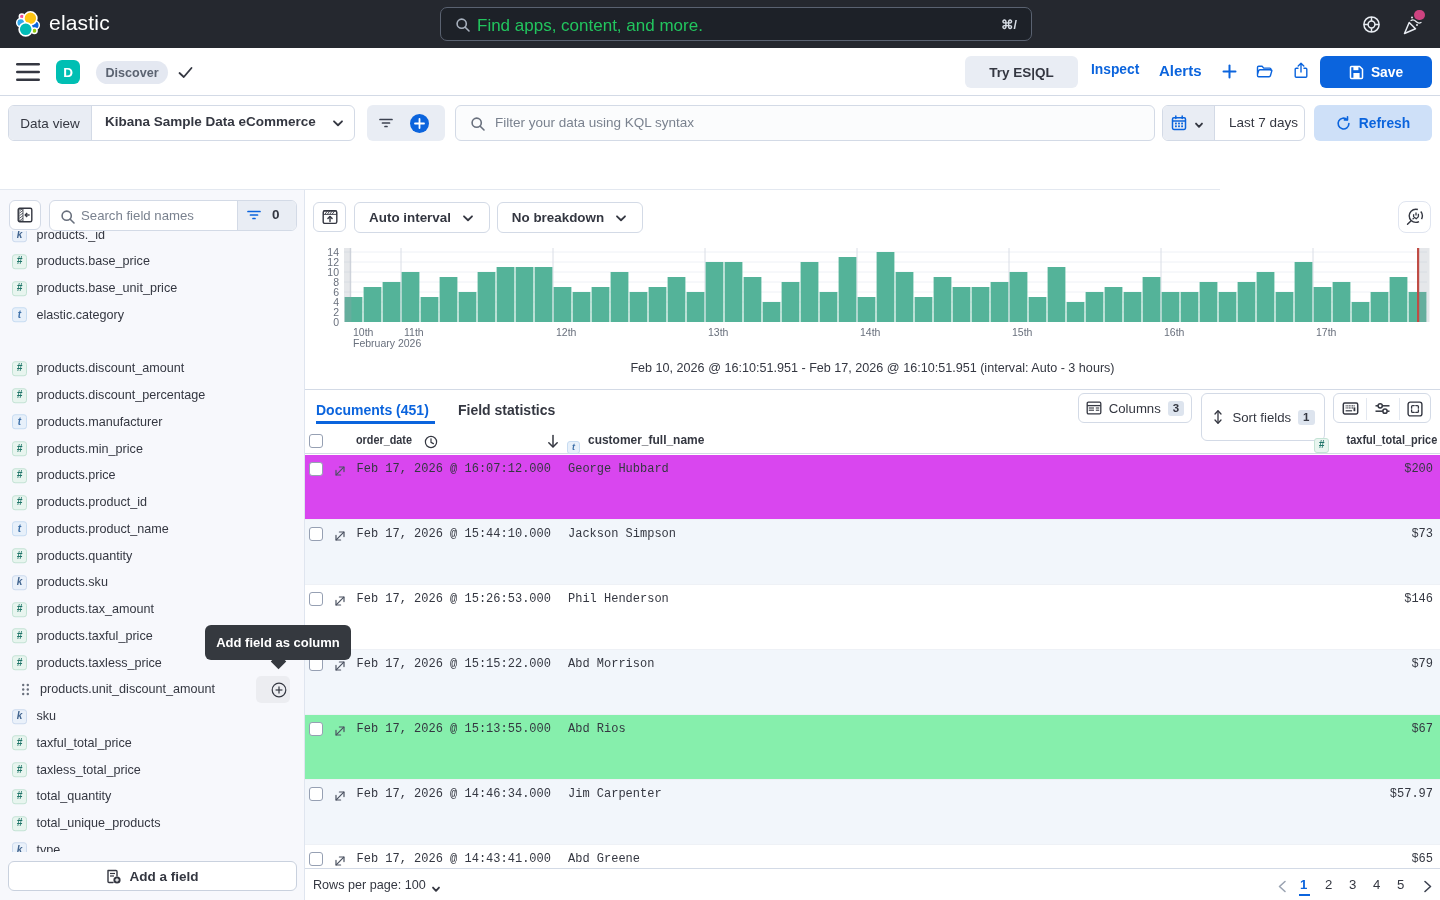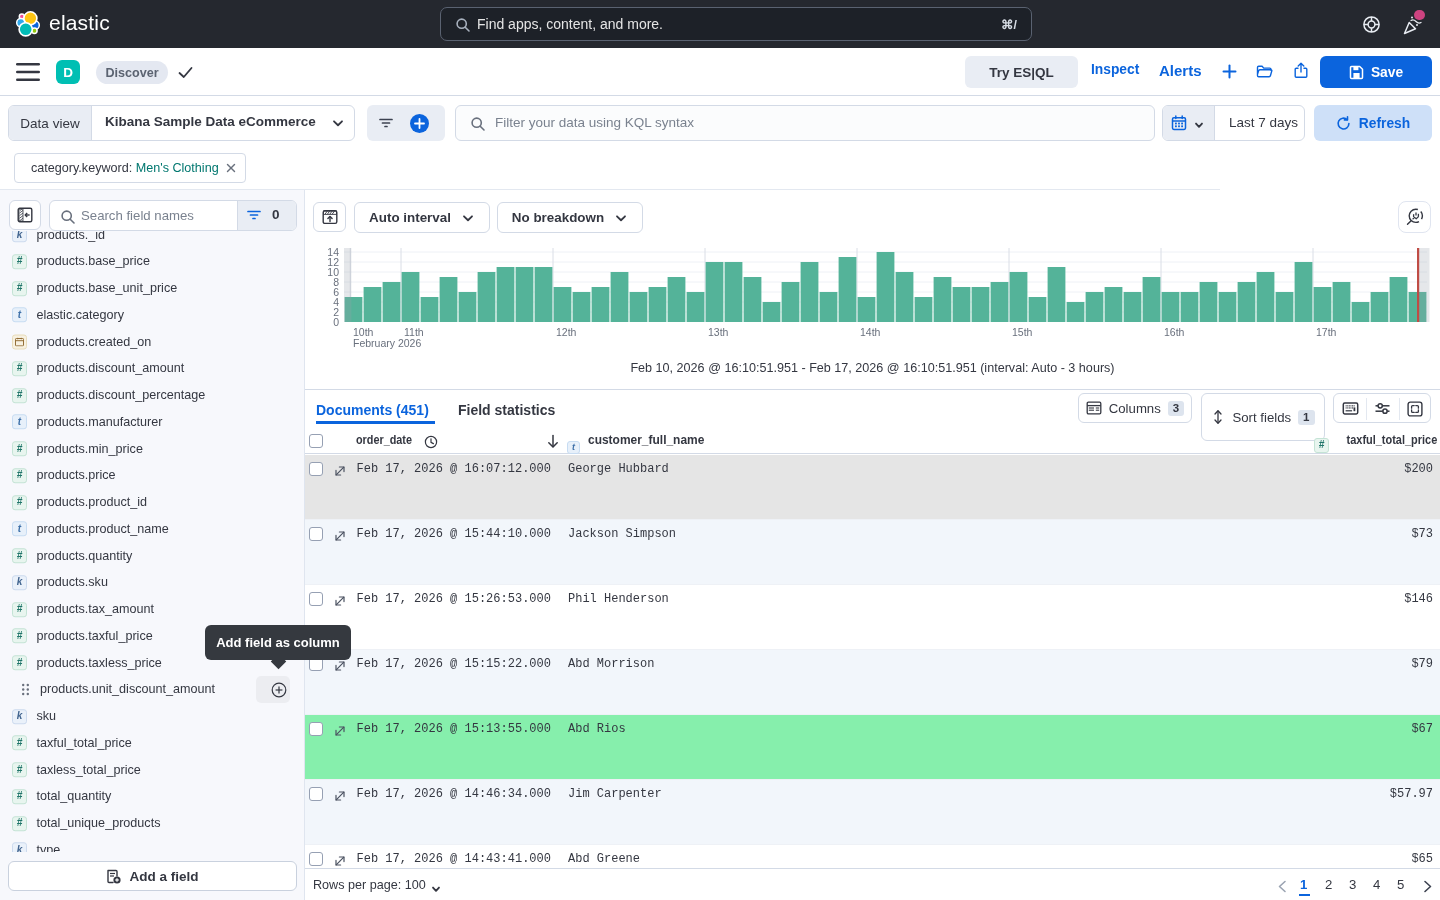--- a/index.html
+++ b/index.html
@@ -25,21 +25,21 @@
 <circle cx="20.4" cy="25.7" r="2.7" fill="#93c90e" stroke="#fff" stroke-width="1.5"></circle>
 <circle cx="16.4" cy="13.3" r="6.5" fill="#fec514" stroke="#fff" stroke-width="1.6"></circle>
 <circle cx="11.7" cy="24.3" r="6.6" fill="#02bcb7" stroke="#fff" stroke-width="1.6"></circle>
 </svg></span>
   <span class="abs" style="left:49px;top:11px;font-size:21px;color:#fff;font-weight:500;letter-spacing:0.2px">elastic</span>
   <div class="abs" style="left:440px;top:7px;width:592px;height:34px;background:#1d2128;border:1px solid #5a6271;border-radius:7px">
     <span class="abs" style="left:14px;top:9px"><svg width="16" height="16" viewBox="0 0 16 16" style="">
             <circle cx="6.7" cy="6.7" r="4.6" fill="none" stroke="#a8b1be" stroke-width="1.6"></circle>
             <line x1="10.2" y1="10.2" x2="14" y2="14" stroke="#a8b1be" stroke-width="1.6" stroke-linecap="round"></line>
           </svg></span>
-    <span class="abs" style="left:36px;top:8px;font-size:14px;color:#e5e5e5">Find apps, content, and more.</span>
+    <span class="abs" style="left:36px;top:8px;font-size:17px;color:#22c55e">Find apps, content, and more.</span>
     <span class="abs" style="right:14px;top:9px;font-size:12.5px;color:#d6dce4;font-weight:600">⌘/</span>
   </div>
   <span class="abs" style="left:1362px;top:15px"><svg width="19" height="19" viewBox="0 0 19 19" style="">
           <circle cx="9.5" cy="9.5" r="7.6" fill="none" stroke="#e8ecf2" stroke-width="1.5"></circle>
           <circle cx="9.5" cy="9.5" r="3.4" fill="none" stroke="#e8ecf2" stroke-width="1.5"></circle>
           <line x1="9.5" y1="1.9" x2="9.5" y2="6.1" stroke="#e8ecf2" stroke-width="1.5"></line>
           <line x1="9.5" y1="12.9" x2="9.5" y2="17.1" stroke="#e8ecf2" stroke-width="1.5"></line>
           <line x1="1.9" y1="9.5" x2="6.1" y2="9.5" stroke="#e8ecf2" stroke-width="1.5"></line>
           <line x1="12.9" y1="9.5" x2="17.1" y2="9.5" stroke="#e8ecf2" stroke-width="1.5"></line>
         </svg></span>
@@ -135,27 +135,20 @@
     </div>
     <span class="abs" style="left:66px;top:9px;font-size:13.5px;color:#343741">Last 7 days</span>
   </div>
   <div class="abs" style="left:1314px;top:9px;width:118px;height:36px;border-radius:6px;background:#cee0f8;display:flex;align-items:center;justify-content:center;gap:8px;font-size:13.8px;font-weight:600;color:#0b64dd">
         <svg width="15" height="15" viewBox="0 0 15 15" style="">
           <path d="M12.9 7.5 a5.4 5.4 0 1 1-1.7-3.9" fill="none" stroke="#0b64dd" stroke-width="1.6" stroke-linecap="round"></path>
           <polyline points="11.5,0.8 11.5,3.9 8.4,3.9" fill="none" stroke="#0b64dd" stroke-width="1.6" stroke-linecap="round" stroke-linejoin="round"></polyline>
         </svg>
         <span>Refresh</span>
       </div>
-  <div class="abs" style="left:14px;top:57px;height:30px;border:1px solid #d3dae6;border-radius:4px;background:#fff;display:flex;align-items:center;padding:0 8px 0 16px;gap:6px;font-size:12.6px">
-    <span style="color:#343741">category.keyword: <span style="color:#01776f;font-weight:450">Men's Clothing</span></span>
-    <span style="margin-top:2px"><svg width="12" height="12" viewBox="0 0 12 12" style="">
-            <line x1="2.5" y1="2.5" x2="9.5" y2="9.5" stroke="#69707d" stroke-width="1.4" stroke-linecap="round"></line>
-            <line x1="9.5" y1="2.5" x2="2.5" y2="9.5" stroke="#69707d" stroke-width="1.4" stroke-linecap="round"></line>
-          </svg></span>
-  </div>
 </div>
 
 <div class="abs" style="left:0;top:190px;width:305px;height:710px;background:#f7f8fc;border-right:1px solid #dfe5ef">
   <div class="btn" style="left:9px;top:10px;width:32px;height:30px">
         <svg width="16" height="16" viewBox="0 0 16 16" style="">
           <rect x="1.2" y="1.2" width="13.6" height="13.6" rx="1.5" fill="none" stroke="#343741" stroke-width="1.4"></rect>
           <path d="M2 2 l4 0 0 12 -4 0 z" fill="none" stroke="#343741" stroke-width="0.8"></path>
           <line x1="3" y1="3.5" x2="5.2" y2="1.8" stroke="#343741" stroke-width="0.8"></line>
           <line x1="2.6" y1="6" x2="6" y2="3.4" stroke="#343741" stroke-width="0.8"></line>
           <line x1="2.6" y1="8.6" x2="6" y2="6" stroke="#343741" stroke-width="0.8"></line>
@@ -189,31 +182,20 @@
           <span style="position:absolute;left:12px;top:50%;transform:translateY(-50%)"><span class="tok" style="width:15px;height:15px;background:#e8f5ef;border:1px solid #c4e3d5;color:#20756a;font-size:10px;font-style:italic;font-weight:700">#</span></span>
           <span style="position:absolute;left:36.5px;top:50%;transform:translateY(-50%);white-space:nowrap">products.base_price</span>
         </div>
         <div class="frow" style="top:43.7px">
           <span style="position:absolute;left:12px;top:50%;transform:translateY(-50%)"><span class="tok" style="width:15px;height:15px;background:#e8f5ef;border:1px solid #c4e3d5;color:#20756a;font-size:10px;font-style:italic;font-weight:700">#</span></span>
           <span style="position:absolute;left:36.5px;top:50%;transform:translateY(-50%);white-space:nowrap">products.base_unit_price</span>
         </div>
         <div class="frow" style="top:70.5px">
           <span style="position:absolute;left:12px;top:50%;transform:translateY(-50%)"><span class="tok" style="width:15px;height:15px;background:#e7f0fa;border:1px solid #c7dcf2;color:#3c6fa8;font-size:10px;font-style:italic;font-weight:700">t</span></span>
           <span style="position:absolute;left:36.5px;top:50%;transform:translateY(-50%);white-space:nowrap">elastic.category</span>
-        </div>
-        <div class="frow" style="top:97.2px">
-          <span style="position:absolute;left:12px;top:50%;transform:translateY(-50%)"><span class="tok" style="width:15px;height:15px;background:#f7f1e1;border:1px solid #e8dcba">
-              <svg width="9" height="9" viewBox="0 0 9 9" style="">
-                <rect x="0.5" y="1" width="8" height="7.4" rx="0.8" fill="none" stroke="#946f38" stroke-width="1"></rect>
-                <line x1="0.5" y1="3.2" x2="8.5" y2="3.2" stroke="#946f38" stroke-width="1"></line>
-                <line x1="2.6" y1="0.2" x2="2.6" y2="1.8" stroke="#946f38" stroke-width="0.9"></line>
-                <line x1="6.4" y1="0.2" x2="6.4" y2="1.8" stroke="#946f38" stroke-width="0.9"></line>
-              </svg>
-            </span></span>
-          <span style="position:absolute;left:36.5px;top:50%;transform:translateY(-50%);white-space:nowrap">products.created_on</span>
         </div>
         <div class="frow" style="top:124.0px">
           <span style="position:absolute;left:12px;top:50%;transform:translateY(-50%)"><span class="tok" style="width:15px;height:15px;background:#e8f5ef;border:1px solid #c4e3d5;color:#20756a;font-size:10px;font-style:italic;font-weight:700">#</span></span>
           <span style="position:absolute;left:36.5px;top:50%;transform:translateY(-50%);white-space:nowrap">products.discount_amount</span>
         </div>
         <div class="frow" style="top:150.7px">
           <span style="position:absolute;left:12px;top:50%;transform:translateY(-50%)"><span class="tok" style="width:15px;height:15px;background:#e8f5ef;border:1px solid #c4e3d5;color:#20756a;font-size:10px;font-style:italic;font-weight:700">#</span></span>
           <span style="position:absolute;left:36.5px;top:50%;transform:translateY(-50%);white-space:nowrap">products.discount_percentage</span>
         </div>
         <div class="frow" style="top:177.5px">
@@ -494,21 +476,21 @@
   <span class="abs" style="left:241px;top:8px"><svg width="14" height="15" viewBox="0 0 14 15" style="">
           <line x1="7" y1="1.5" x2="7" y2="12.5" stroke="#343741" stroke-width="1.5" stroke-linecap="round"></line>
           <polyline points="2.8,8.8 7,13 11.2,8.8" fill="none" stroke="#343741" stroke-width="1.5" stroke-linecap="round" stroke-linejoin="round"></polyline>
         </svg></span>
   <span class="abs" style="left:262px;top:9.5px"><span class="tok" style="width:13px;height:13px;background:#e7f0fa;border:1px solid #c7dcf2;color:#3c6fa8;font-size:9px;font-style:italic;font-weight:700">t</span></span>
   <span class="abs" style="left:282.5px;top:7px;font-size:12.6px;font-weight:700;color:#343741;transform:scaleX(0.95);transform-origin:left center">customer_full_name</span>
   <span class="abs" style="left:1009px;top:8px"><span class="tok" style="width:15px;height:15px;background:#e8f5ef;border:1px solid #c4e3d5;color:#20756a;font-size:10px;font-style:italic;font-weight:700">#</span></span>
   <span class="abs" style="right:3px;top:7px;font-size:12.6px;font-weight:700;color:#343741;transform:scaleX(0.87);transform-origin:right center">taxful_total_price</span>
 </div>
 
-<div class="grow" style="top:455px;background:#e5e5e5">
+<div class="grow" style="top:455px;background:#d946ef">
       <span class="cb" style="left:4px;top:7px"></span>
       <span style="position:absolute;left:29px;top:8px"><svg width="12" height="12" viewBox="0 0 12 12" style="">
           <line x1="2.2" y1="9.8" x2="9.8" y2="2.2" stroke="#4a5160" stroke-width="1.2" stroke-linecap="round"></line>
           <polyline points="5.4,2 10,2 10,6.6" fill="none" stroke="#4a5160" stroke-width="1.2" stroke-linecap="round" stroke-linejoin="round"></polyline>
           <polyline points="2,5.4 2,10 6.6,10" fill="none" stroke="#4a5160" stroke-width="1.2" stroke-linecap="round" stroke-linejoin="round"></polyline>
         </svg></span>
       <span class="mono" style="position:absolute;left:51.5px;top:7px">Feb 17, 2026 @ 16:07:12.000</span>
       <span class="mono" style="position:absolute;left:263px;top:7px">George Hubbard</span>
       <span class="mono" style="position:absolute;right:7px;top:7px">$200</span>
     </div>

